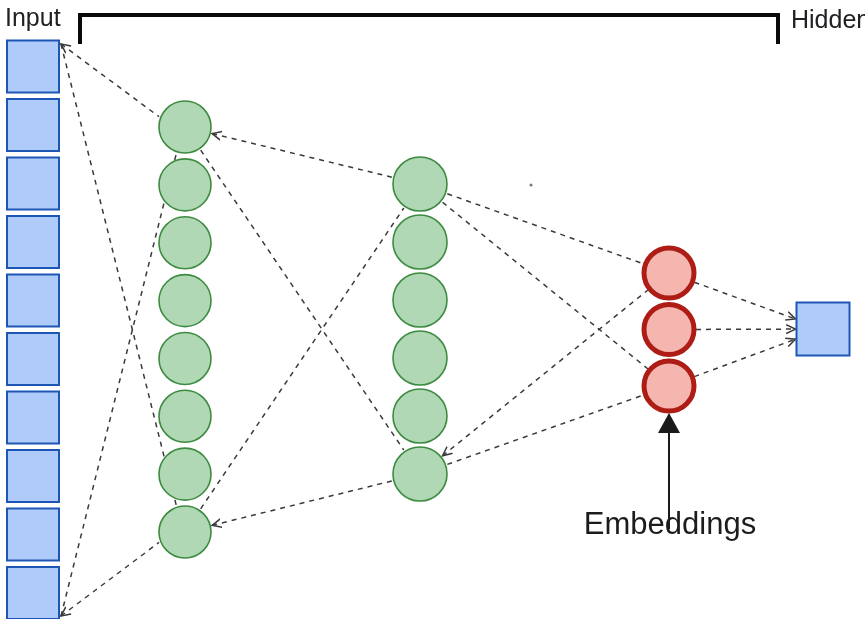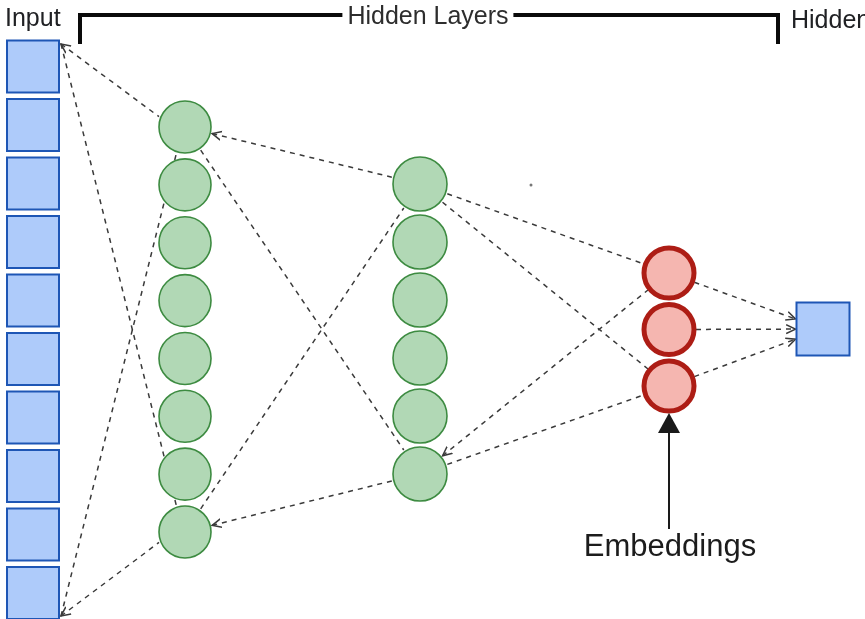--- a/index.html
+++ b/index.html
@@ -23,21 +23,21 @@
   .lbl-input{left:5px;top:4px;}
   .lbl-output{left:791px;top:6px;}
   .lbl-hidden{
     left:428px;top:16px;
     transform:translate(-50%,-50%);
     background:#ffffff;
     padding:0 5px;
     color:#2d2d2d;
   }
   .lbl-embeddings{
-    left:670px;top:529px;
+    left:670px;top:507px;
     transform:translateX(-50%);
     font-size:31px;
     color:#1c1c1c;
   }
 </style>
 </head>
 <body>
 
 <div id="stage">
 
@@ -96,17 +96,16 @@
         <rect x="796.5" y="302.5" width="53" height="53" fill="#aecbfa" stroke="#1e56b5" stroke-width="2"></rect>
       </g>
     <g id="emb-arrow">
         <line x1="669" y1="529" x2="669" y2="433" stroke="#1a1a1a" stroke-width="2"></line>
         <polygon points="669,413 658,433 680,433" fill="#1a1a1a"></polygon>
       </g>
     <circle id="stray" cx="531" cy="185" r="1.5" fill="#777777"></circle>
   </svg>
 
   <div class="lbl lbl-input">Input</div>
-  <div class="lbl lbl-hidden">Hidden Layers</div>
   <div class="lbl lbl-output">Hidden</div>
   <div class="lbl lbl-embeddings">Embeddings</div>
 
 </div>
 
 </body></html>

